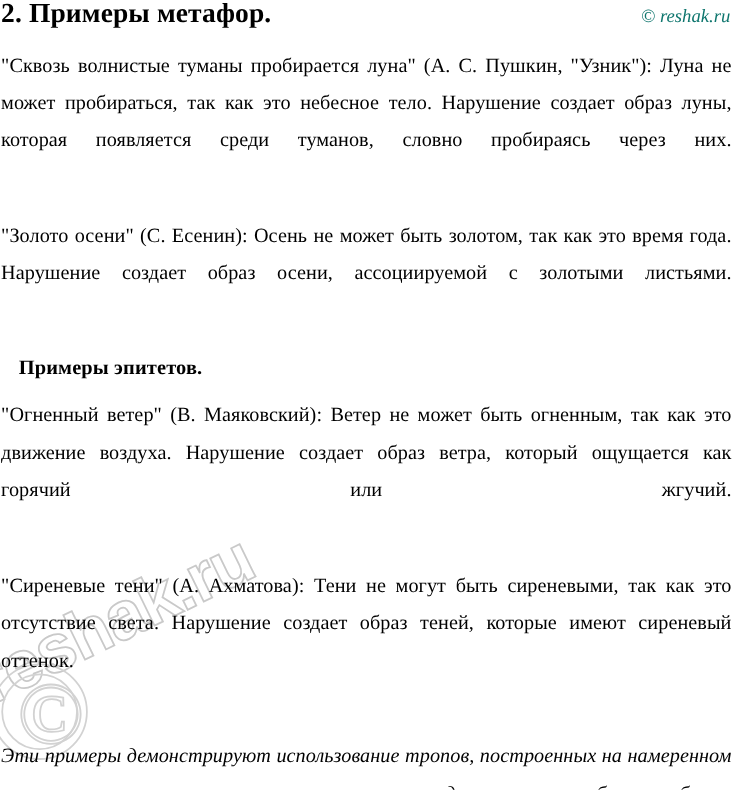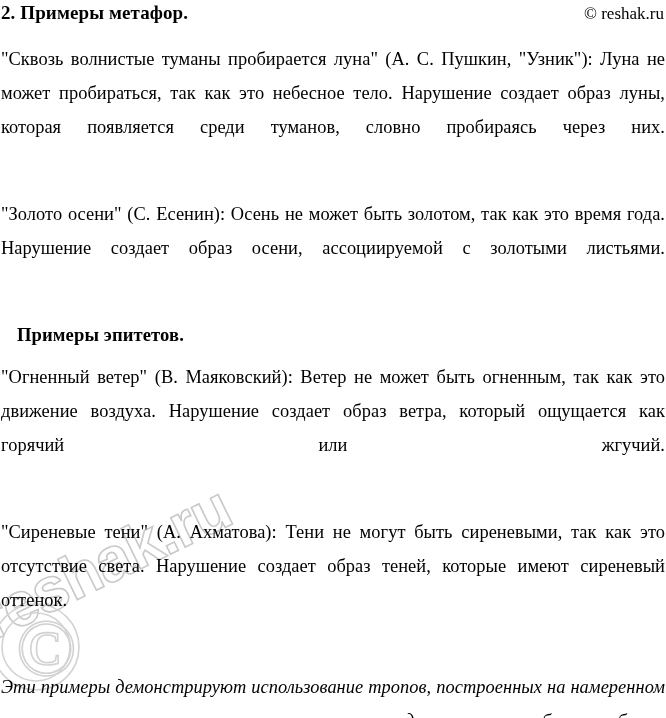--- a/index.html
+++ b/index.html
@@ -68,34 +68,35 @@
     position: relative;
     z-index: 2;
     display: flex;
     align-items: baseline;
     justify-content: space-between;
     padding: 0 2px 0 1px;
     height: 26px;
   }
 
   .doc-heading {
-    font-size: 19px;
+    font-size: 25px;
     font-weight: 700;
     line-height: 26px;
     margin: 0;
     white-space: nowrap;
     letter-spacing: 0.1px;
     text-align: right;
   }
 
   .copyright {
     font-size: 17px;
     line-height: 26px;
-    color: #000000;
+    color: #0f766e;
     white-space: nowrap;
+    font-style: italic;
   }
 
   
   .content {
     position: relative;
     z-index: 2;
     padding: 0 1px 0 1px;
   }
 
   p.para {

